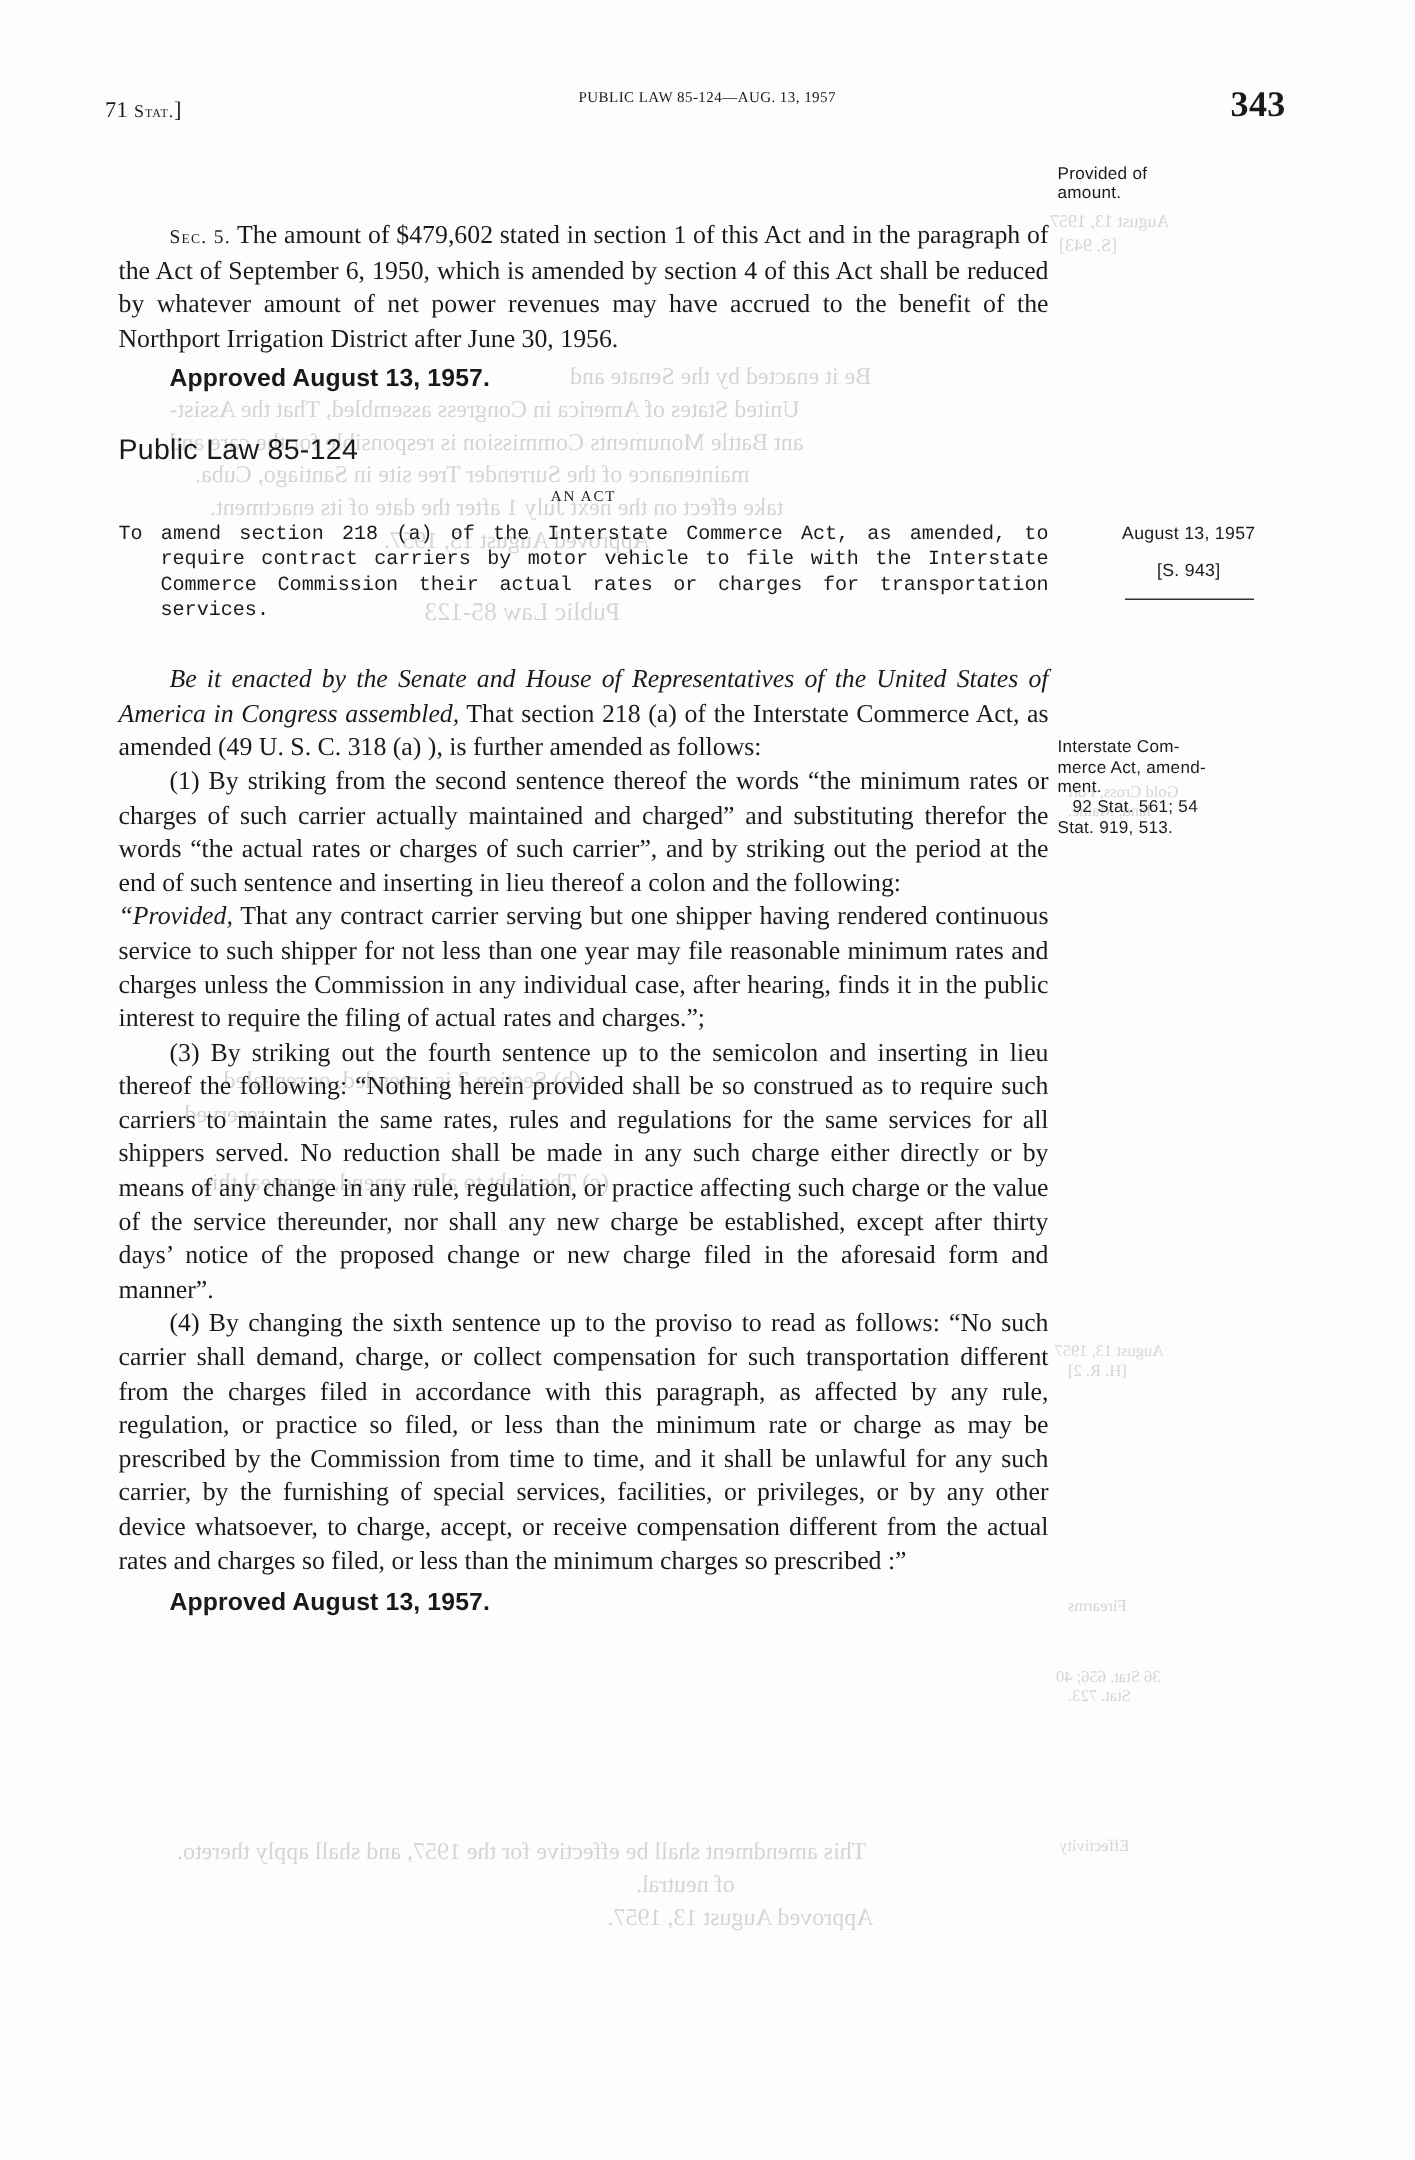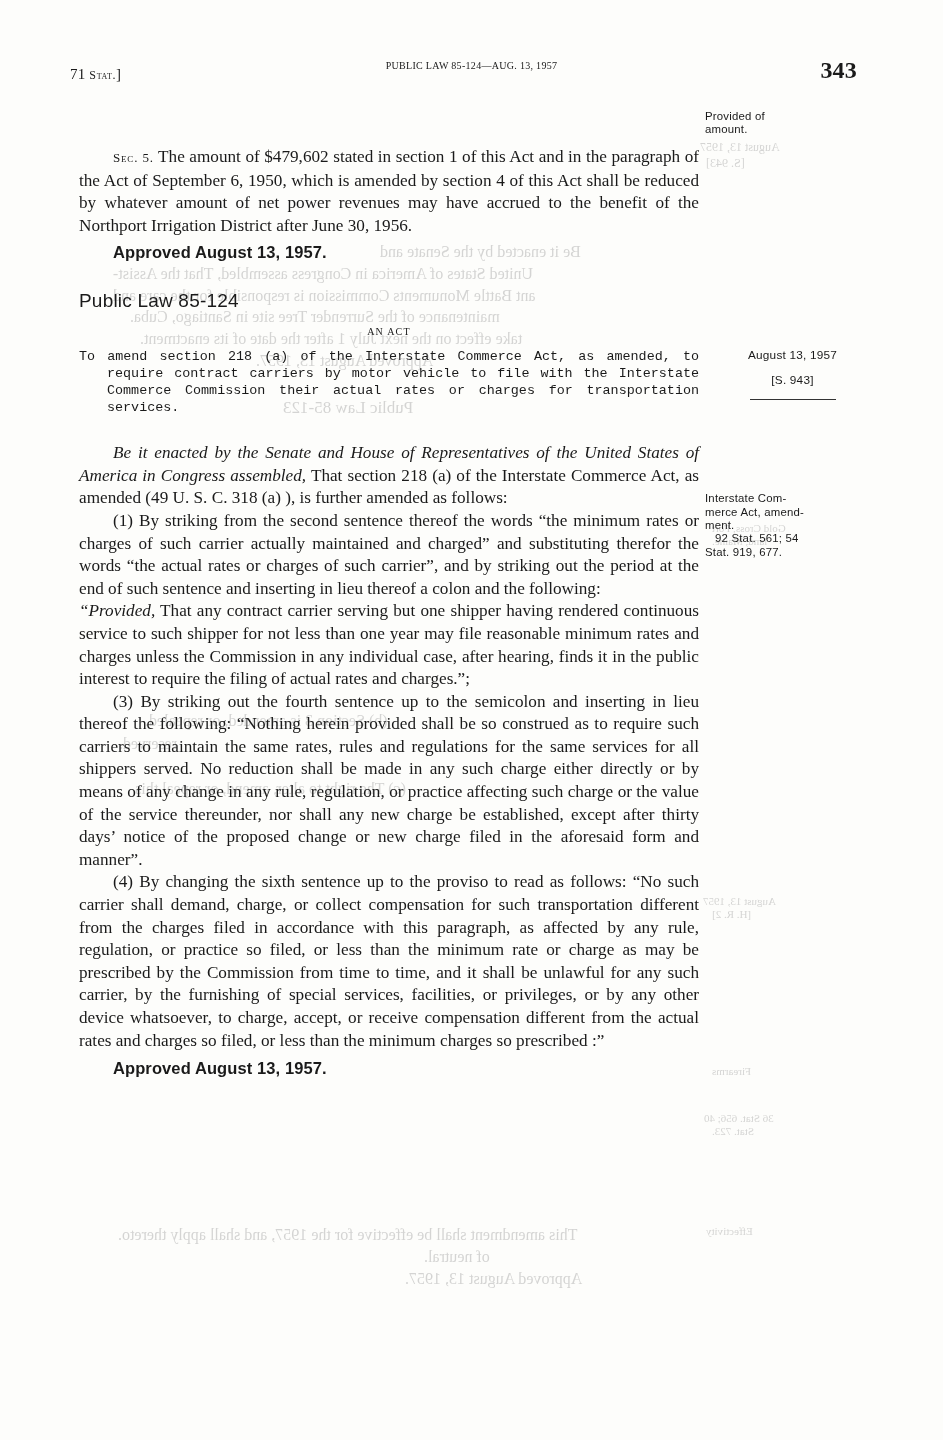--- a/index.html
+++ b/index.html
@@ -251,16 +251,16 @@
     <p class="sn-date">August 13, 1957</p>
     <p class="sn-bill">[S. 943]</p>
     <div class="sn-rule"></div>
 
     <div style="height:92px;"></div>
 
     <p class="sidenote">Interstate  Com-</p>
     <p class="sidenote">merce Act, amend-</p>
     <p class="sidenote">ment.</p>
     <p class="sidenote indent">92 Stat. 561; 54</p>
-    <p class="sidenote">Stat. 919, 677.</p>
+    <p class="sidenote">Stat. 919, 513.</p>
   </div>
 
 </div>
 
 </body></html>

